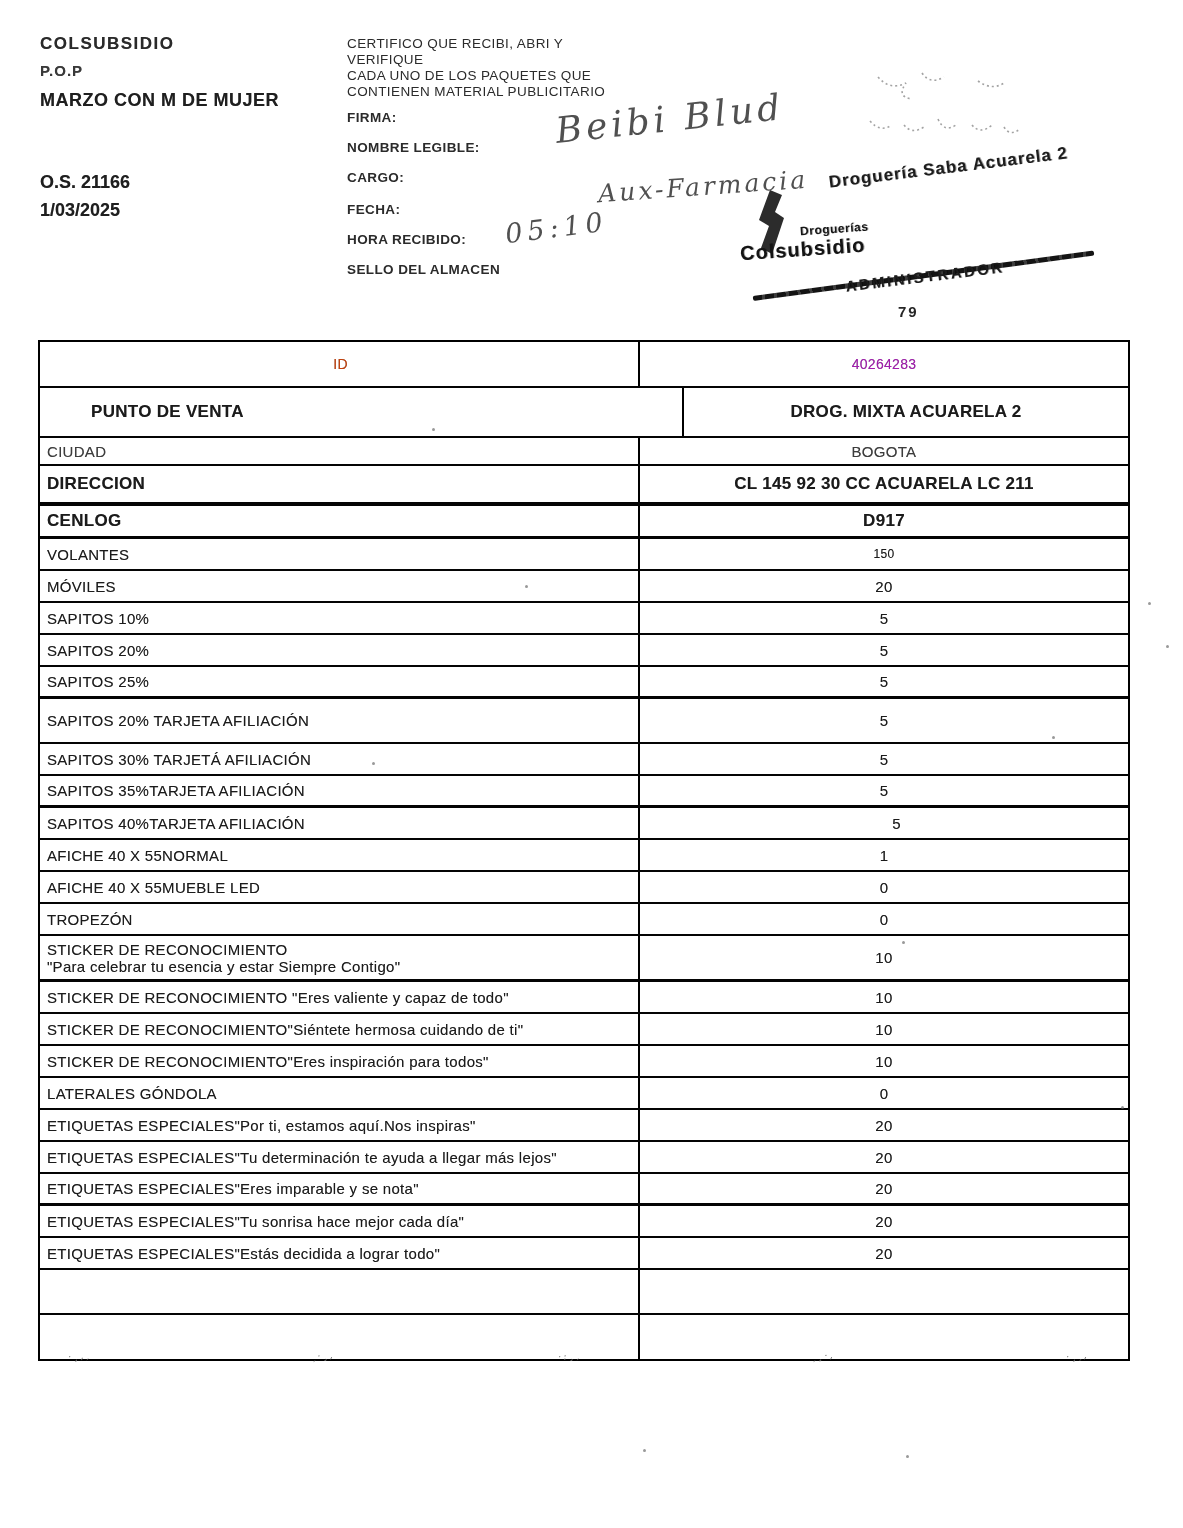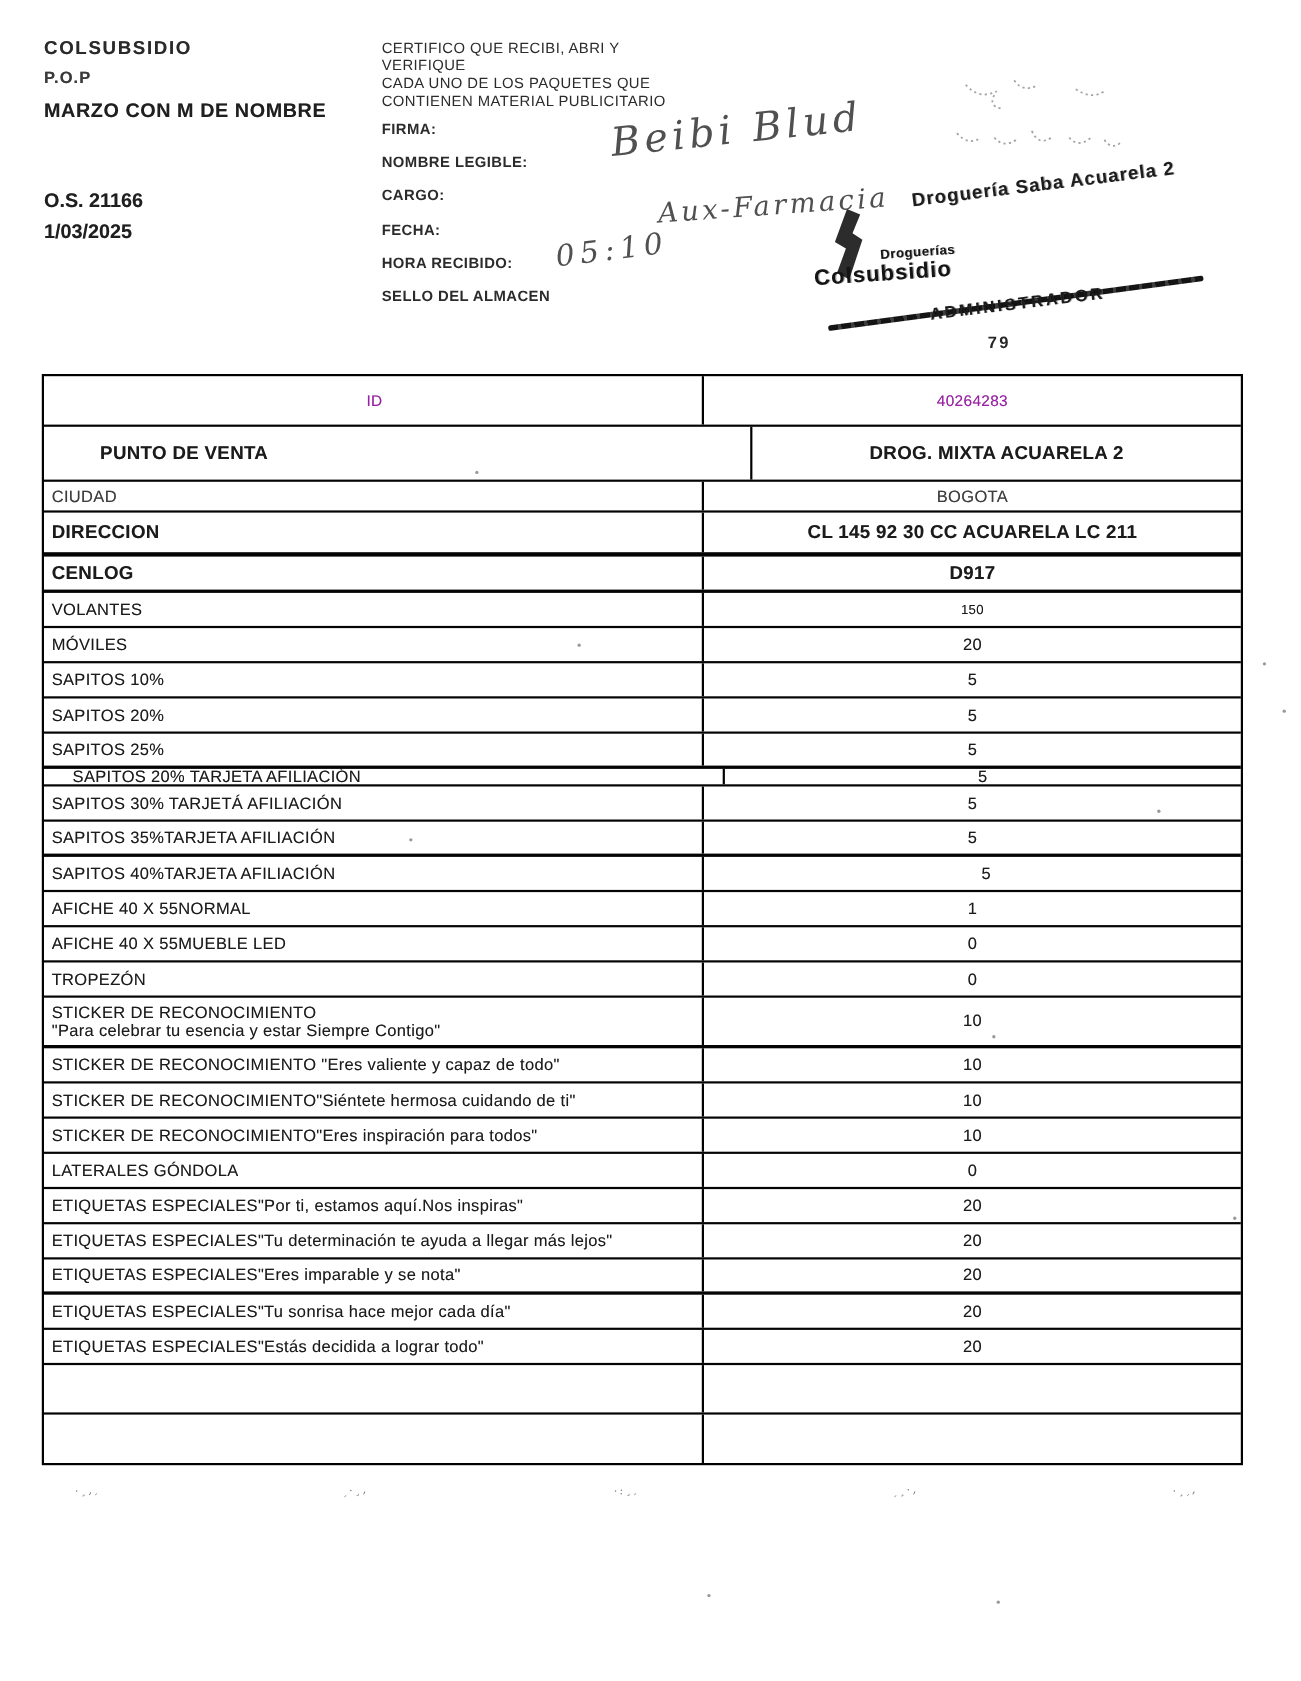--- a/index.html
+++ b/index.html
@@ -62,21 +62,21 @@
   
   .speck{width:3px;height:3px;background:#6d6d6d;border-radius:50%;opacity:.7;}
   .footer-mark{font-size:10px;color:#787878;letter-spacing:2px;transform:rotate(-6deg);
                font-family:"DejaVu Serif", serif;font-style:italic;}
 </style>
 </head>
 <body>
 
 <div class="abs hl-company ink">COLSUBSIDIO</div>
 <div class="abs hl-pop ink">P.O.P</div>
-<div class="abs hl-campaign ink">MARZO CON M DE NOMBRE</div>
+<div class="abs hl-campaign ink">MARZO CON M DE MUJER</div>
 <div class="abs hl-os ink">O.S. 21166</div>
 <div class="abs hl-date ink">1/03/2025</div>
 
 <div class="abs cert" id="cert-lines">
     <div class="cert-line">CERTIFICO QUE RECIBI, ABRI Y</div>
     <div class="cert-line">VERIFIQUE</div>
     <div class="cert-line">CADA  UNO DE LOS PAQUETES QUE</div>
     <div class="cert-line">CONTIENEN MATERIAL PUBLICITARIO</div>
   </div>
 <div class="abs cert-fields" id="cert-fields">
@@ -107,21 +107,21 @@
 <div class="abs stamp-logo-small">Droguerías</div>
 <div class="abs stamp-logo-big">Colsubsidio</div>
 
 <div class="abs stamp-line"></div>
 <div class="abs stamp-role">ADMINISTRADOR</div>
 <div class="abs stamp-number">79</div>
 
 <div class="abs doc-table" id="doc-table">
     <div class="t-row" style="height: 46px;">
       <div class="cell-l" style="align-items: center;">
-        <div class="lbl" style="font-size: 14px; color: #a21caf;">ID</div>
+        <div class="lbl" style="font-size: 14px; color: #c2410c;">ID</div>
       </div>
       <div class="cell-r">
         <div class="val" style="font-size: 14px; color: #a21caf;">40264283</div>
       </div>
     </div>
     <div class="t-row" style="height: 50px; padding-left: 44px;">
       <div class="cell-l">
         <div class="lbl" style="font-size: 17px; font-weight: bold;">PUNTO DE VENTA</div>
       </div>
       <div class="cell-r">
@@ -185,21 +185,21 @@
       </div>
     </div>
     <div class="t-row" style="height: 32px; border-bottom-width: 3px;">
       <div class="cell-l">
         <div class="lbl" style="font-size: 15px;">SAPITOS 25%</div>
       </div>
       <div class="cell-r">
         <div class="val" style="font-size: 15px;">5</div>
       </div>
     </div>
-    <div class="t-row" style="height: 16px; padding-left: 19px;">
+    <div class="t-row" style="height: 45px;">
       <div class="cell-l">
         <div class="lbl" style="font-size: 15px;">SAPITOS 20% TARJETA AFILIACIÓN</div>
       </div>
       <div class="cell-r">
         <div class="val" style="font-size: 15px;">5</div>
       </div>
     </div>
     <div class="t-row" style="height: 32px;">
       <div class="cell-l">
         <div class="lbl" style="font-size: 15px;">SAPITOS 30% TARJETÁ AFILIACIÓN</div>

